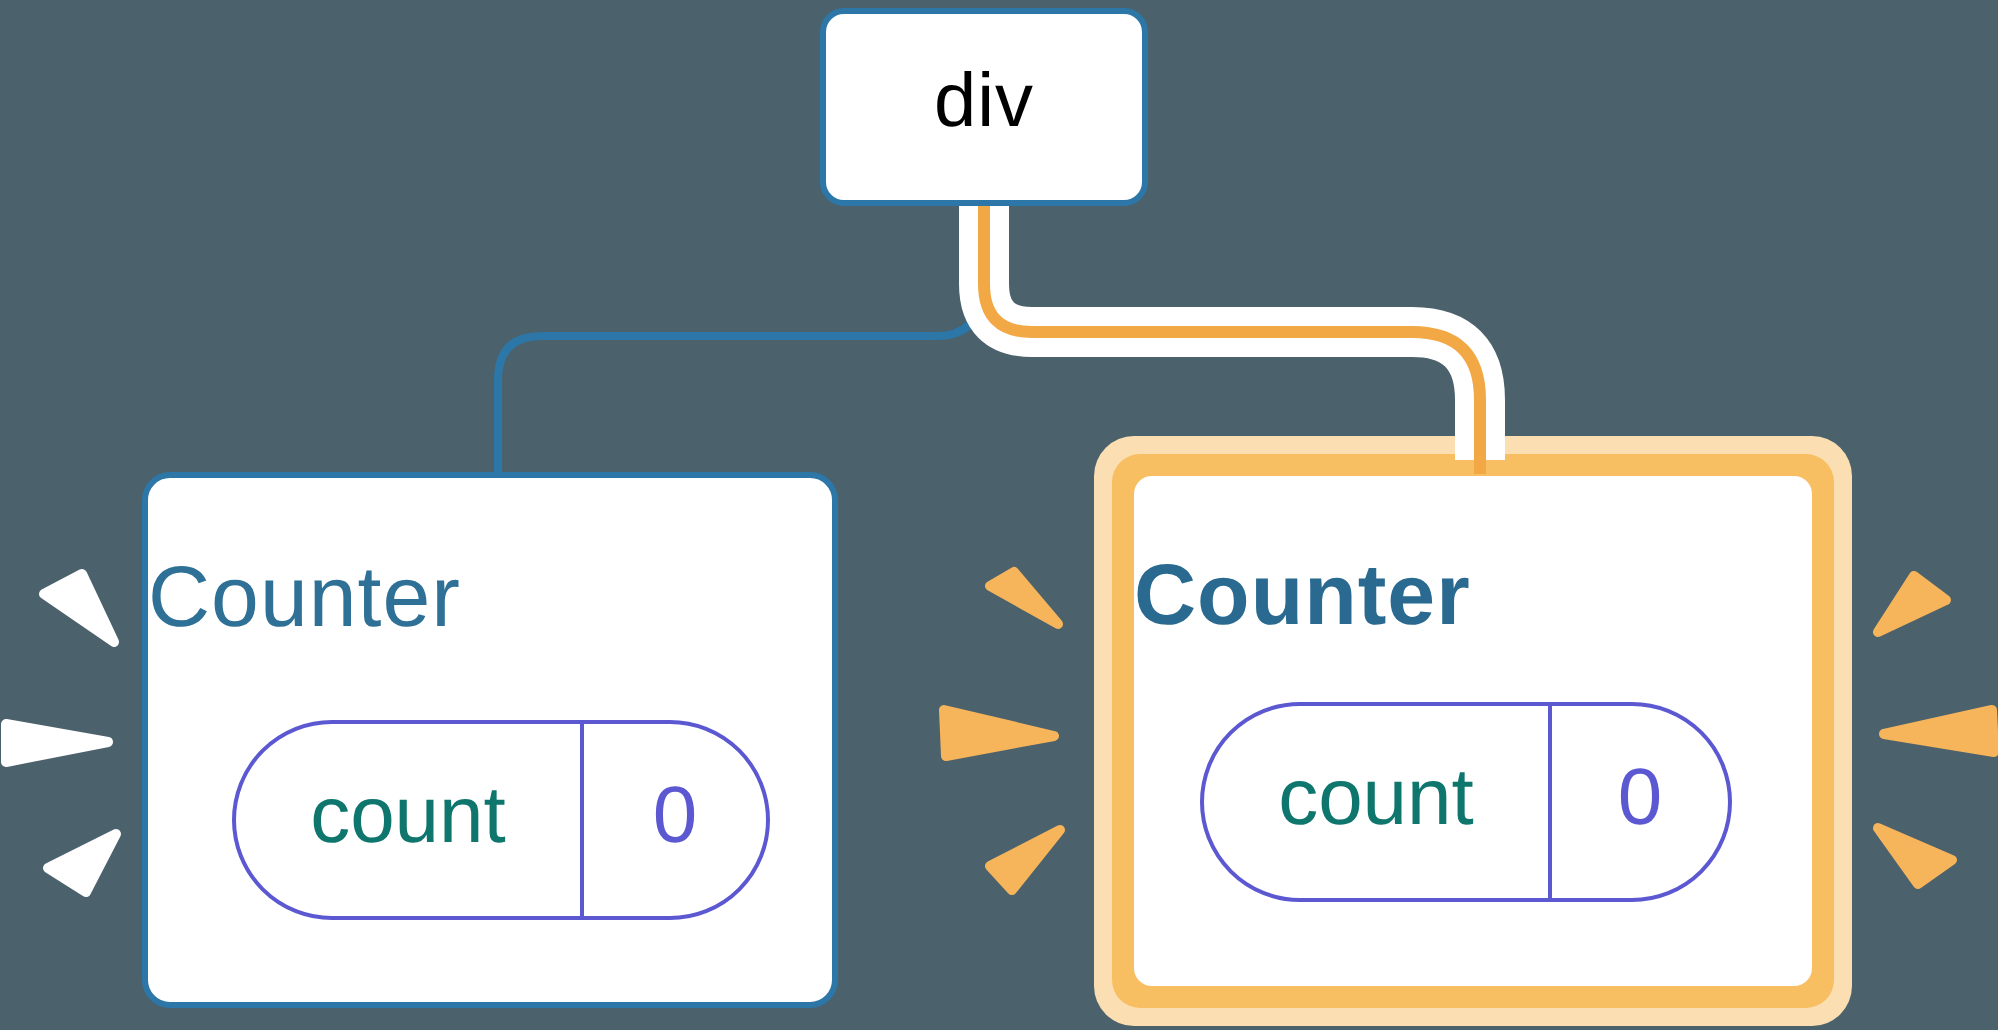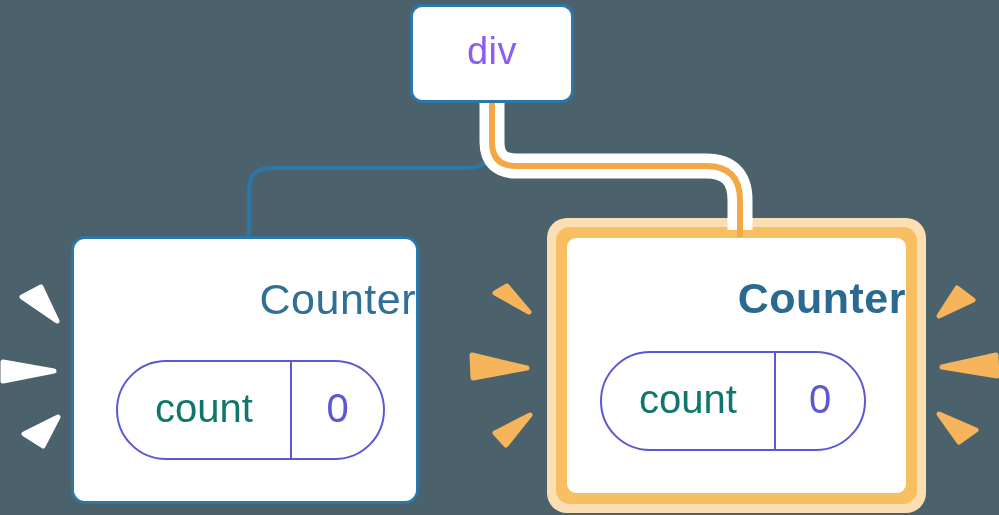--- a/index.html
+++ b/index.html
@@ -20,21 +20,21 @@
     width: 164px; height: 99px;
     box-sizing: border-box;
     background: #ffffff;
     border: 3px solid #2C77A8;
     border-radius: 12px;
     display: flex; align-items: center; justify-content: center;
     z-index: 3;
   }
   .root-node .root-label {
     font-size: 38px;
-    color: #8b5cf6;
+    color: #000000;
     font-weight: 500;
     letter-spacing: 0.5px;
     padding-bottom: 4px;
   }
   
   .connector-layer {
     position: absolute; left: 0; top: 0;
     width: 999px; height: 515px;
     z-index: 2;
     pointer-events: none;
@@ -69,25 +69,24 @@
   }
   .highlight-card {
     position: absolute;
     left: 11px; top: 11px; right: 11px; bottom: 11px;
     background: #ffffff;
     border-radius: 9px;
   }
   .counter-title {
     position: absolute;
     left: 0; right: 0; top: 36px;
-    text-align: right;
+    text-align: left;
     font-size: 43px;
     color: #2E7096;
     letter-spacing: 0.5px;
-    margin-left: 25px;
   }
   .title-normal { font-weight: 400; }
   .title-bold   { font-weight: 700; color: #2A6A90; }
   
   .state-pill {
     position: absolute;
     box-sizing: border-box;
     height: 100px;
     border: 2.5px solid #5B58D2;
     border-radius: 50px;

